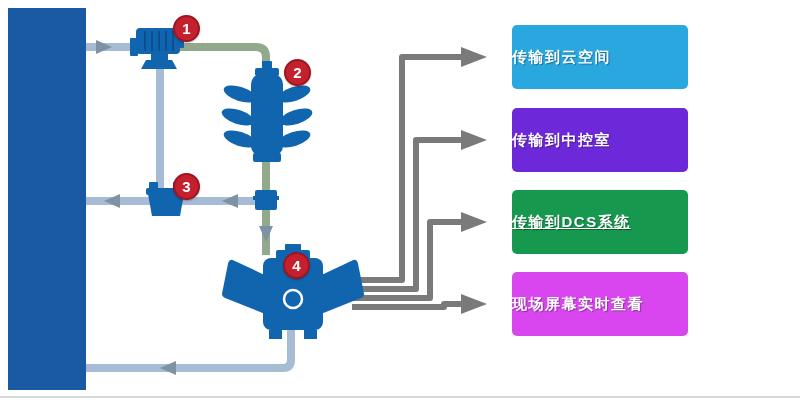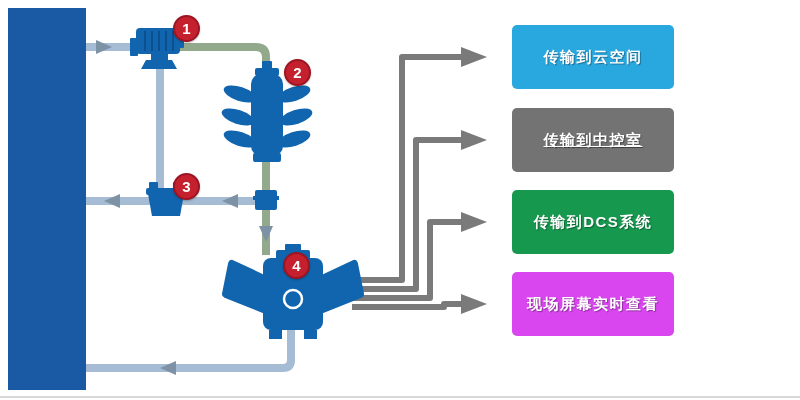--- a/index.html
+++ b/index.html
@@ -13,29 +13,29 @@
     background:#c4202e;border:2px solid #9c1523;box-sizing:border-box;
     color:#fff;font-weight:bold;font-size:15px;line-height:23px;text-align:center;
     box-shadow:0 1px 2px rgba(0,0,0,.25);
     z-index:3;
   }
   .b1{left:173px;top:15px;}
   .b2{left:284px;top:59px;}
   .b3{left:173px;top:173px;}
   .b4{left:283px;top:252px;}
   .out-box{
-    position:absolute;left:512px;width:162px;height:64px;border-radius:5px;
-    display:flex;align-items:center;justify-content:center;
+    position:absolute;left:512px;width:176px;height:64px;border-radius:5px;
+    display:flex;align-items:center;
     color:#fff;font-size:15px;font-weight:bold;letter-spacing:1.5px;
     text-shadow:1px 1px 1px rgba(0,0,0,.35);
     z-index:2;
   }
   .box-0{top:25px;background:#29a8e0;}
-  .box-1{top:108px;background:#737373;text-decoration:underline;}
-  .box-2{top:190px;background:#16984e;}
+  .box-1{top:108px;background:#6d28d9;}
+  .box-2{top:190px;background:#16984e;text-decoration:underline;}
   .box-3{top:272px;background:#d946ef;}
 </style>
 </head>
 <body>
 
 <div class="stage">
 
   <svg width="800" height="400" viewBox="0 0 800 400">
 
     <g fill="none" stroke-linejoin="round">

